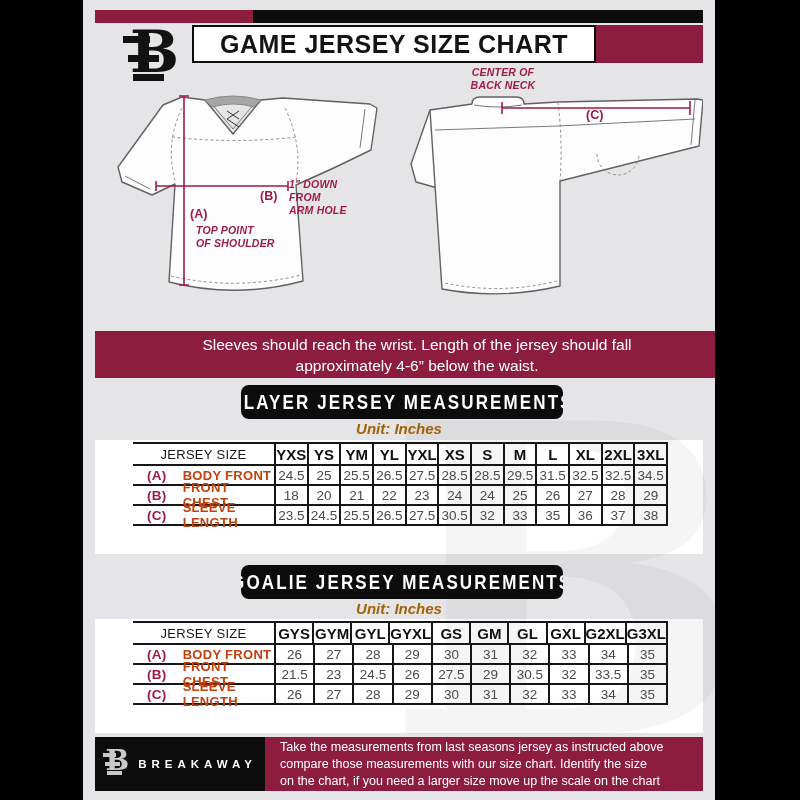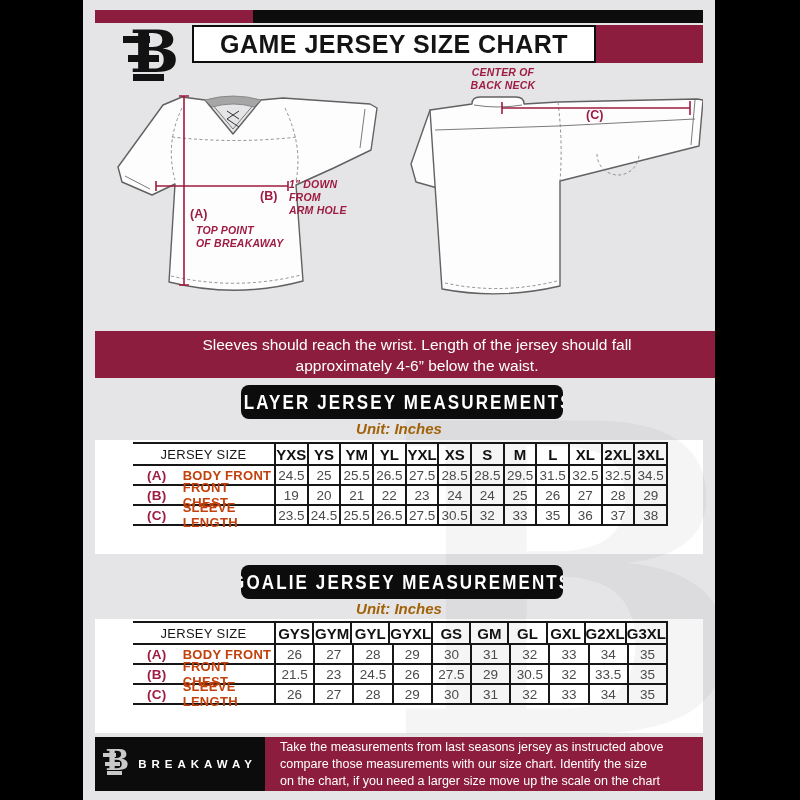--- a/index.html
+++ b/index.html
@@ -140,21 +140,21 @@
       </g>
       <g class="mline" fill="none" stroke-width="1.6">
         <path d="M89,8 V197 M84,8 H94 M84,197 H94"></path>
         <path d="M61,98 H193 M61,93 V103 M193,93 V103"></path>
         <path d="M407,20 H595 M407,14 V26 M595,13 V27"></path>
       </g>
     </svg>
 
     <div class="akey" id="annoA">(A)</div>
     <div class="anno" id="noteA">TOP POINT
-OF BREAKAWAY</div>
+OF SHOULDER</div>
     <div class="akey" id="annoB">(B)</div>
     <div class="anno" id="noteB">1" DOWN
 FROM
 ARM HOLE</div>
     <div class="anno" id="noteC">CENTER OF
 BACK NECK</div>
     <div class="akey" id="annoC">(C)</div>
 
     <div class="notice">Sleeves should reach the wrist. Length of the jersey should fall
 approximately 4-6” below the waist.</div>
@@ -199,21 +199,21 @@
           <div class="dcell vcell">31.5</div>
           <div class="dcell vcell">32.5</div>
           <div class="dcell vcell">32.5</div>
           <div class="dcell vcell">34.5</div>
         </div>
         <div class="trow">
           <div class="lcell">
             <span class="rkey">(B)</span>
             <span class="rlabel">FRONT CHEST</span>
           </div>
-          <div class="dcell vcell">19</div>
+          <div class="dcell vcell">18</div>
           <div class="dcell vcell">20</div>
           <div class="dcell vcell">21</div>
           <div class="dcell vcell">22</div>
           <div class="dcell vcell">23</div>
           <div class="dcell vcell">24</div>
           <div class="dcell vcell">24</div>
           <div class="dcell vcell">25</div>
           <div class="dcell vcell">26</div>
           <div class="dcell vcell">27</div>
           <div class="dcell vcell">28</div>

